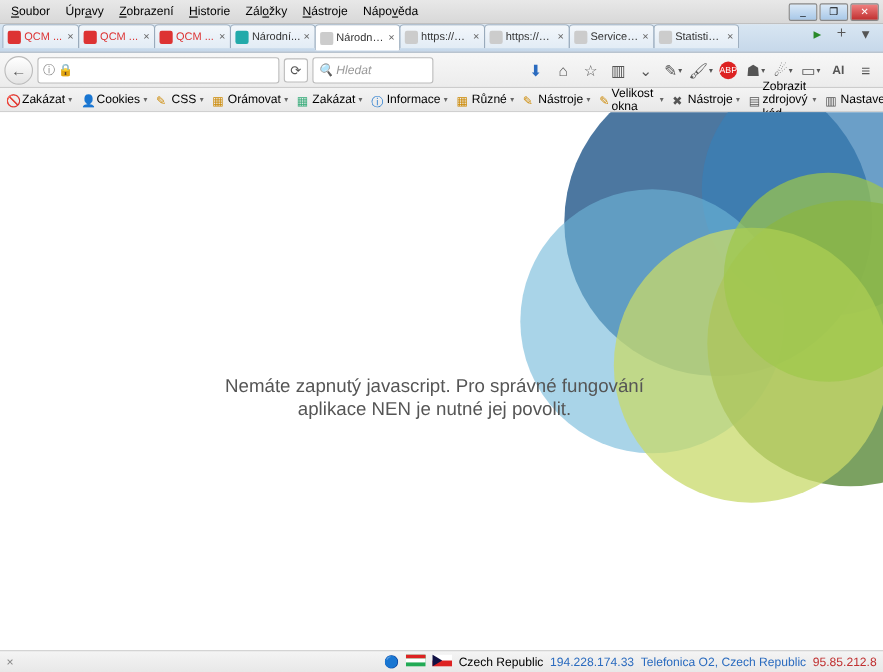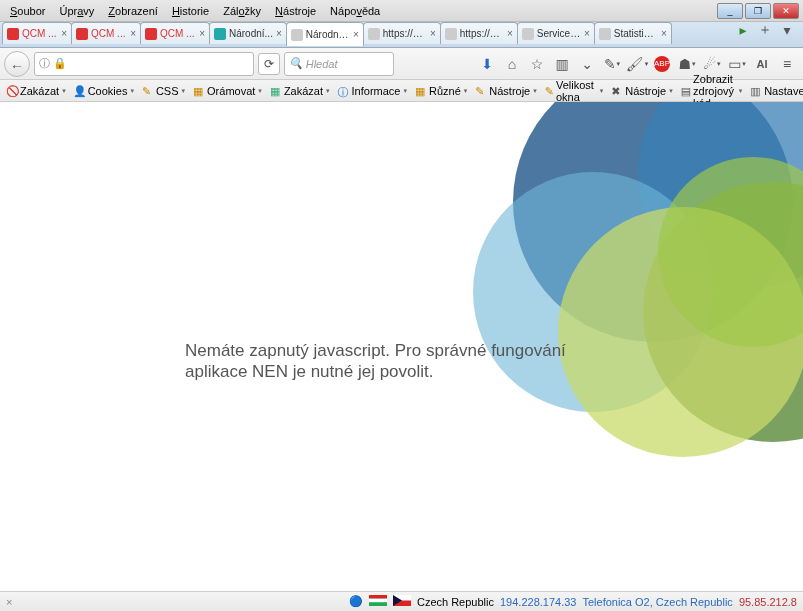--- a/index.html
+++ b/index.html
@@ -35,21 +35,21 @@
 .ticon { width: 16px; height: 16px; display: flex; align-items: center; justify-content: center; font-size: 14px; color: #555; }
 .ticon.blue { color: #2a6bbf; }
 .ticon.red { background: #d22; color: #fff; border-radius: 50%; font-size: 8px; font-weight: normal; }
 .ticon.drop::after { content: "▾"; font-size: 7px; margin-left: 1px; color: #555; }
 
 .devbar { height: 22px; background: linear-gradient(#f4f4f4,#e8e8e8); display: flex; align-items: center; padding: 0 2px; gap: 0; border-bottom: 1px solid #ccc; font-size: 11px; }
 .devitem { display: flex; align-items: center; gap: 2px; padding: 0 4px; height: 20px; cursor: default; }
 .devitem .dicon { width: 12px; height: 12px; display: inline-block; }
 .devitem::after { content: "▾"; font-size: 7px; margin-left: 1px; color: #666; }
 
-.content { flex: 1; background: #fff; position: relative; overflow: hidden; }
+.content { flex: 1; background: #fff; position: relative; overflow: hidden; text-align: center; }
 .circles { position: absolute; top: -60px; right: -60px; width: 420px; height: 420px; }
 .msg { position: absolute; top: 238px; left: 185px; width: 420px; color: #555; font-size: 17px; line-height: 1.25; }
 
 .statusbar { height: 20px; background: linear-gradient(#f4f4f4,#e8e8e8); border-top: 1px solid #ccc; display: flex; align-items: center; padding: 0 6px; font-size: 11px; gap: 6px; }
 .statusbar .x { color: #888; cursor: pointer; }
 .statusbar .right { margin-left: auto; display: flex; align-items: center; gap: 6px; }
 .flag { width: 18px; height: 11px; display: inline-block; }
 .ip1 { color: #2a6bbf; }
 .isp { color: #2a6bbf; }
 .ip2 { color: #c03030; }

